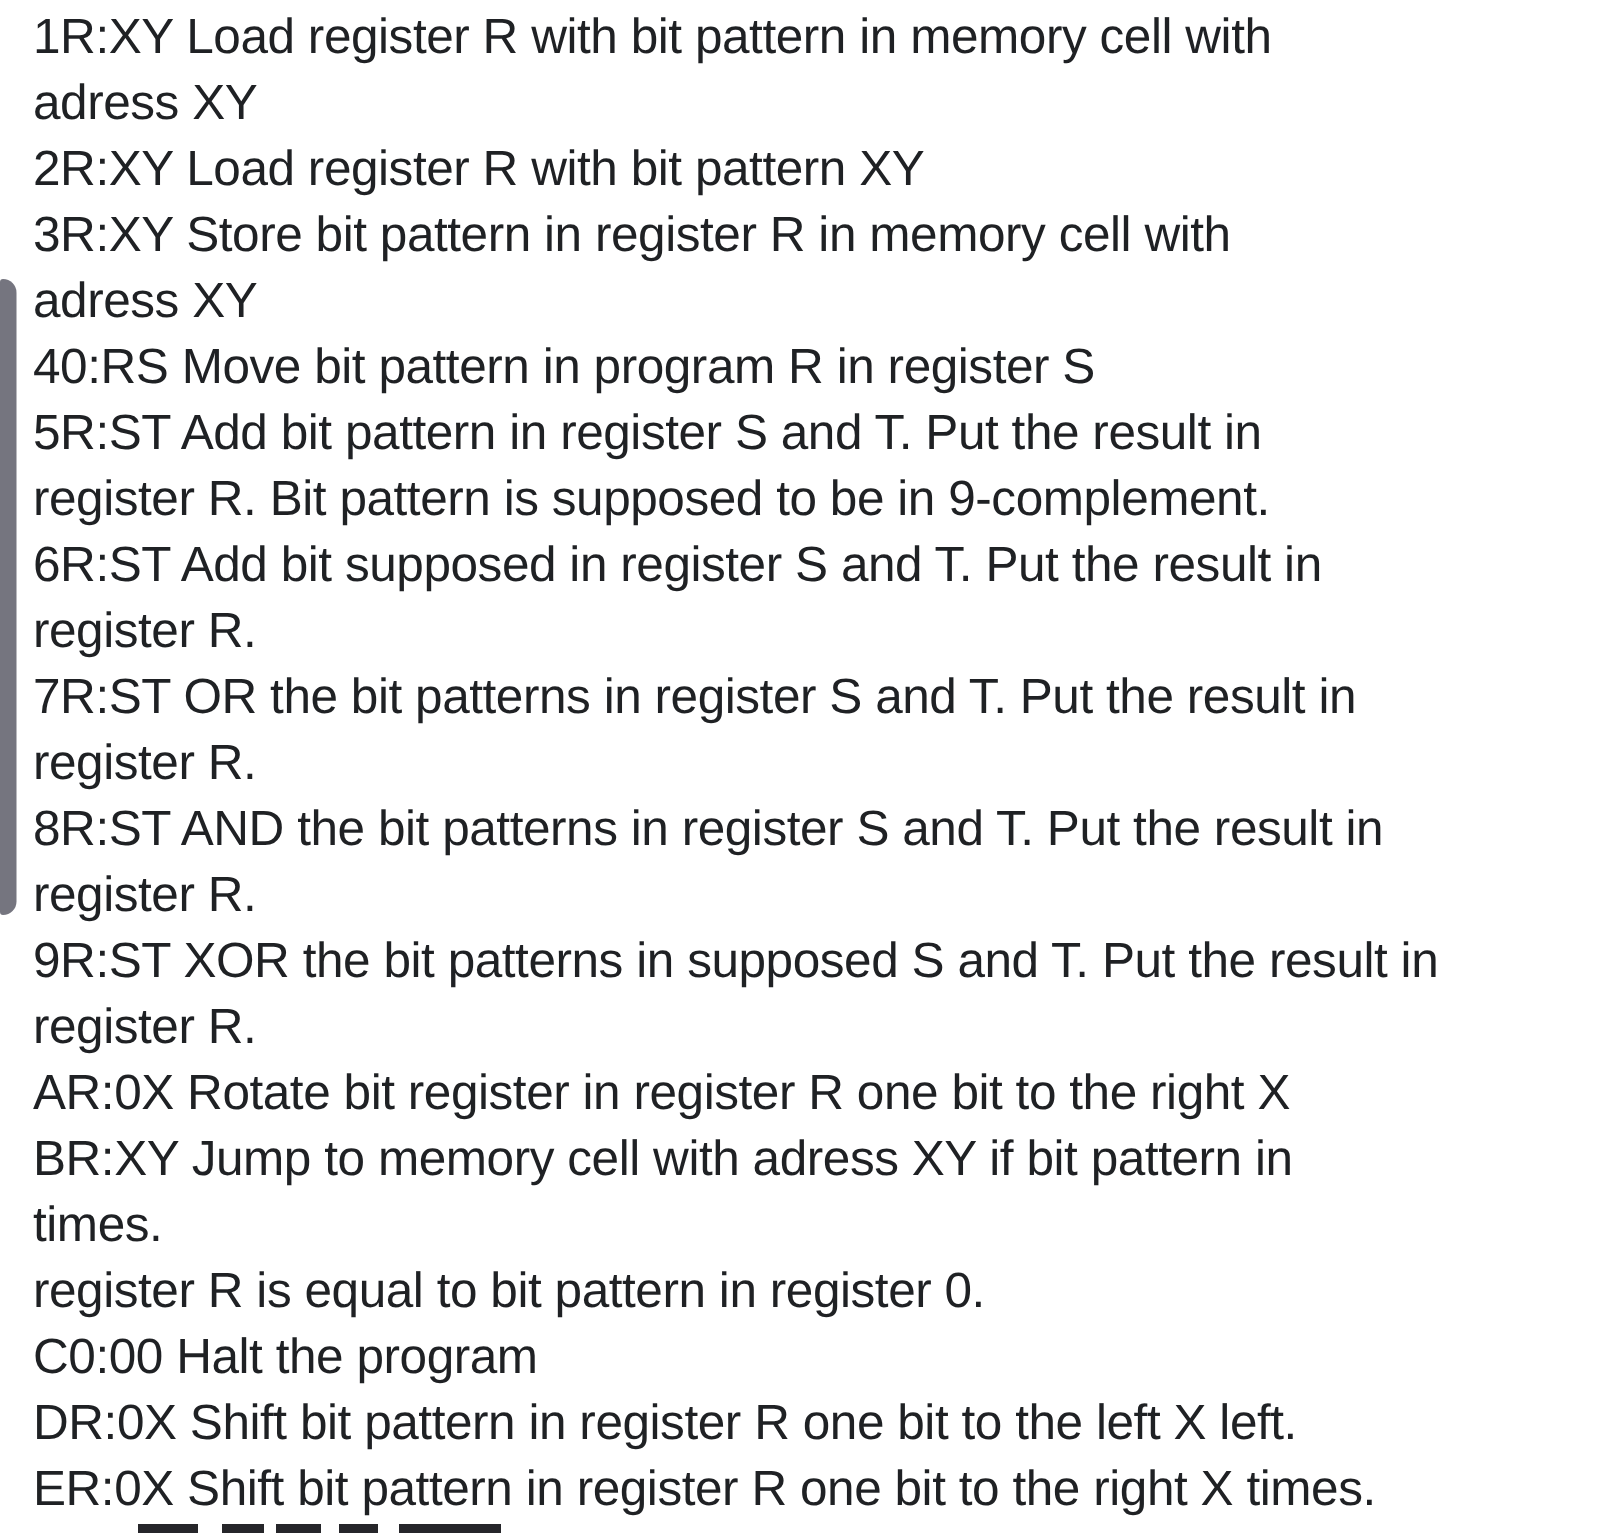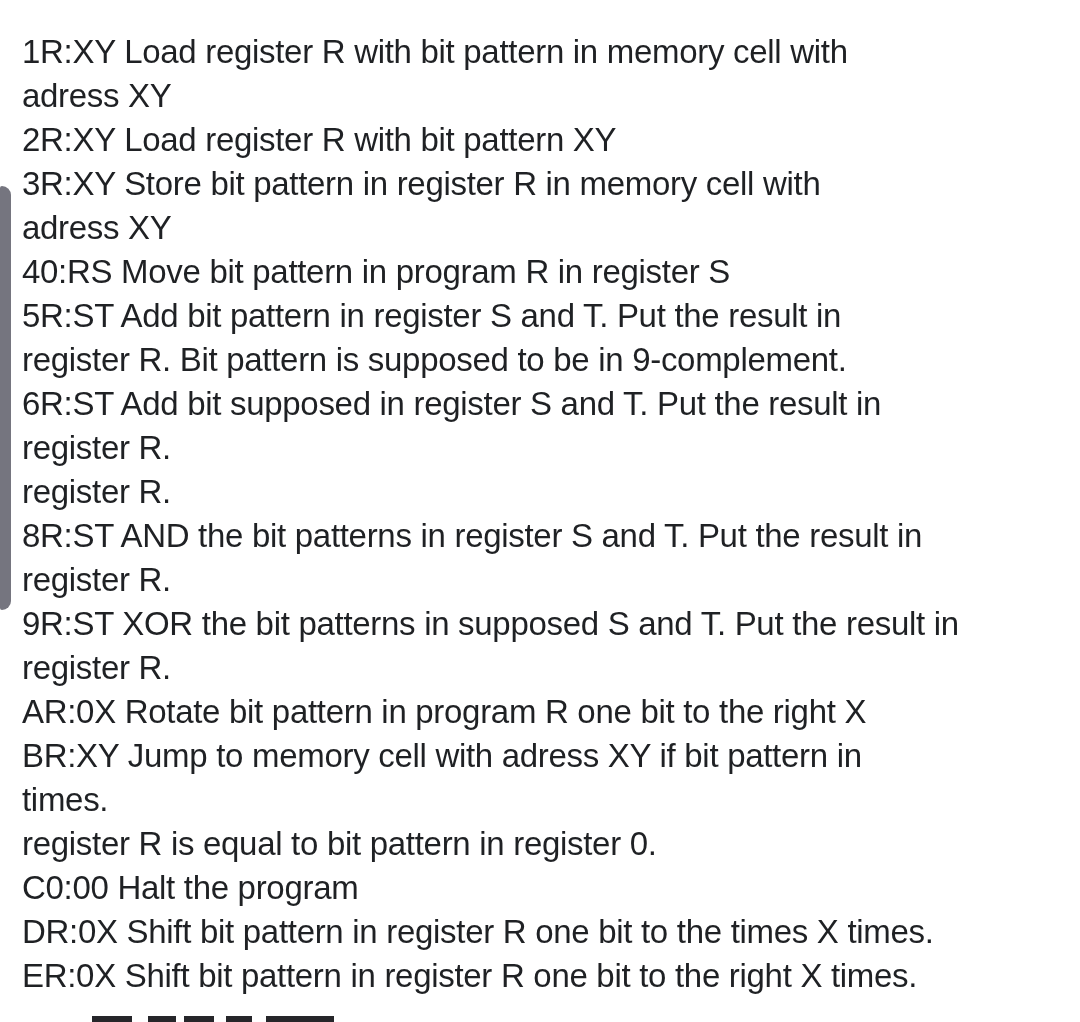--- a/index.html
+++ b/index.html
@@ -18,21 +18,20 @@
     position: absolute;
     top: 2px;
     left: 22px;
     right: 6px;
     color: #1f2124;
     font-size: 33px;
     line-height: 44px;
     letter-spacing: -0.3px;
     overflow: hidden;
     white-space: nowrap;
-    margin-top: 28px;
   }
   .doc .line {
     height: 44px;
     white-space: nowrap;
   }
   .scrollbar-thumb {
     position: absolute;
     left: 0;
     top: 186px;
     width: 11px;
@@ -68,31 +67,32 @@
   <div class="line">1R:XY Load register R with bit pattern in memory cell with</div>
   <div class="line">adress XY</div>
   <div class="line">2R:XY Load register R with bit pattern XY</div>
   <div class="line">3R:XY Store bit pattern in register R in memory cell with</div>
   <div class="line">adress XY</div>
   <div class="line">40:RS Move bit pattern in program R in register S</div>
   <div class="line">5R:ST Add bit pattern in register S and T. Put the result in</div>
   <div class="line">register R. Bit pattern is supposed to be in 9-complement.</div>
   <div class="line">6R:ST Add bit supposed in register S and T. Put the result in</div>
   <div class="line">register R.</div>
+  <div class="line">7R:ST OR the bit patterns in register S and T. Put the result in</div>
   <div class="line">register R.</div>
   <div class="line">8R:ST AND the bit patterns in register S and T. Put the result in</div>
   <div class="line">register R.</div>
   <div class="line">9R:ST XOR the bit patterns in supposed S and T. Put the result in</div>
   <div class="line">register R.</div>
-  <div class="line">AR:0X Rotate bit pattern in program R one bit to the right X</div>
+  <div class="line">AR:0X Rotate bit register in register R one bit to the right X</div>
   <div class="line">BR:XY Jump to memory cell with adress XY if bit pattern in</div>
   <div class="line">times.</div>
   <div class="line">register R is equal to bit pattern in register 0.</div>
   <div class="line">C0:00 Halt the program</div>
-  <div class="line">DR:0X Shift bit pattern in register R one bit to the times X times.</div>
+  <div class="line">DR:0X Shift bit pattern in register R one bit to the left X left.</div>
   <div class="line">ER:0X Shift bit pattern in register R one bit to the right X times.</div>
 </div>
 
 <div class="scrollbar-thumb"></div>
 
 <div class="clipped-line">
   <span></span>
     <span></span>
     <span></span>
     <span></span>

